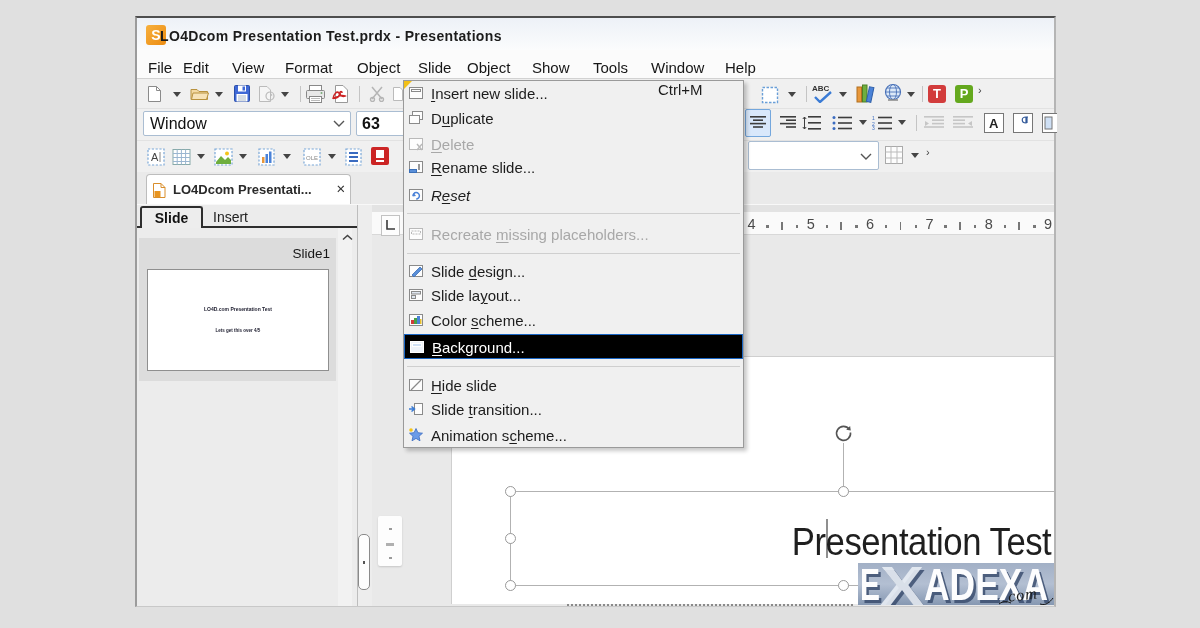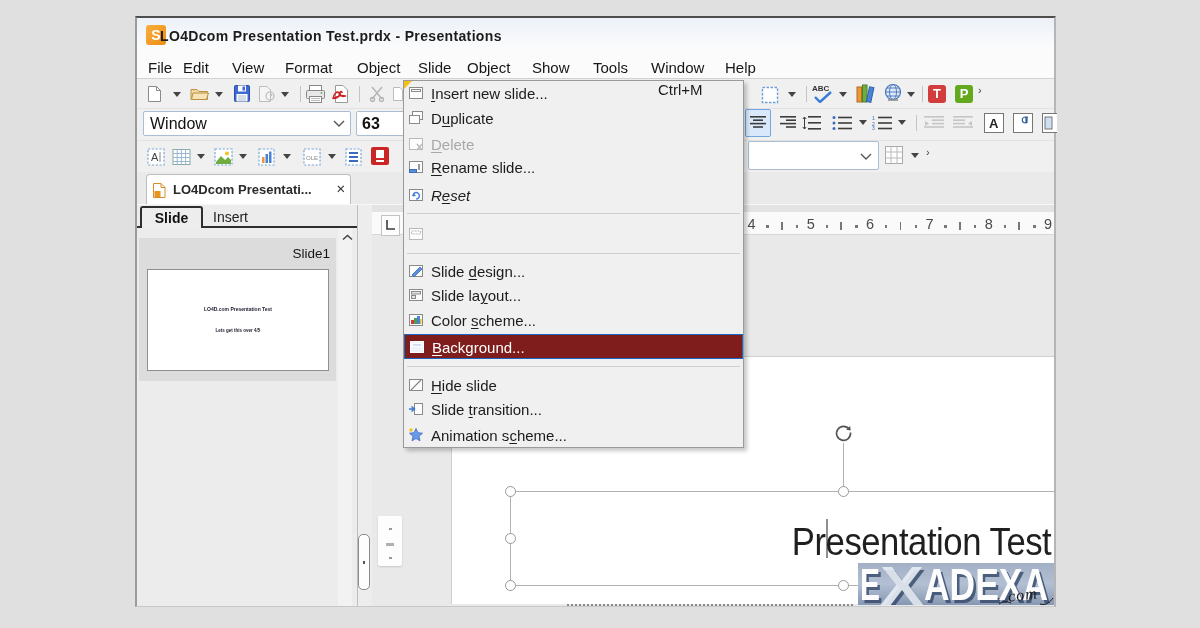--- a/index.html
+++ b/index.html
@@ -79,21 +79,21 @@
   #wm { left:858px; top:563px; width:196px; height:42px; }
   #wmcom { left:1008px; top:586px; font-family:"Liberation Serif",serif; font-style:italic;
            font-size:16px; color:#151515; transform:rotate(-7deg); z-index:40; letter-spacing:1px; }
   
   #menu { left:403px; top:80px; width:341px; height:368px; background:#f0f0f0;
           border:1px solid #9a9a9a; box-shadow:3px 3px 4px rgba(0,0,0,.22); z-index:50; }
   .mitem { position:absolute; left:404px; width:339px; height:25px; font-size:15px; color:#1c1c1c; z-index:55; }
   .mitem .lab { position:absolute; left:27px; top:4px; }
   .mitem .ico { position:absolute; left:4px; top:4px; width:16px; height:16px; }
   .mitem.gray { color:#a8a8a8; }
-  .mitem.sel { background:#7f1d1d; border:1px solid #1a66c4; color:#fff; }
+  .mitem.sel { background:#000000; border:1px solid #1a66c4; color:#fff; }
   .msep { position:absolute; left:407px; width:333px; height:1px; background:#cfcfcf; z-index:55; }
   .shortcut { position:absolute; left:254px; top:0; }
   u { text-decoration-thickness:1px; text-underline-offset:2px; }
 </style>
 </head>
 <body>
 <div id="win"></div>
 <div class="abs" id="titlebar"></div>
 <div class="abs" id="appicon">S</div>
 <div class="abs" id="title">LO4Dcom Presentation Test.prdx - Presentations</div>
@@ -449,20 +449,21 @@
         <path d="M5 9 A 3.2 3.2 0 1 1 8.2 12" fill="none" stroke="#4a82d8" stroke-width="1.5"></path>
         <path d="M5.8 6 L4.6 9.6 L8 9" fill="#4a82d8"></path>
       </svg></span>
     <span class="lab">R<u>e</u>set</span>
   </div>
 <div class="mitem gray" style="top:221.5px;">
     <span class="ico"><svg width="16" height="16" viewBox="0 0 16 16">
         <rect x="1.5" y="2.5" width="13" height="11" fill="#fdfdfd" stroke="#b9b9b9" stroke-width="1"></rect>
         <rect x="3.5" y="5" width="9" height="3" fill="none" stroke="#b9b9b9" stroke-dasharray="2 1"></rect>
       </svg></span>
+    <span class="lab">Recreate <u>m</u>issing placeholders...</span>
   </div>
 <div class="mitem" style="top:258.5px;">
     <span class="ico"><svg width="16" height="16" viewBox="0 0 16 16">
         <rect x="1.5" y="2.5" width="13" height="11" fill="#fdfdfd" stroke="#8a8a8a" stroke-width="1"></rect>
         <path d="M4 12 L12 4 L14 6 L6 14 Z" fill="#5a8fd8" stroke="#3a6fb8" stroke-width="0.8"></path>
       </svg></span>
     <span class="lab">Slide <u>d</u>esign...</span>
   </div>
 <div class="mitem" style="top:283.0px;">
     <span class="ico"><svg width="16" height="16" viewBox="0 0 16 16">

